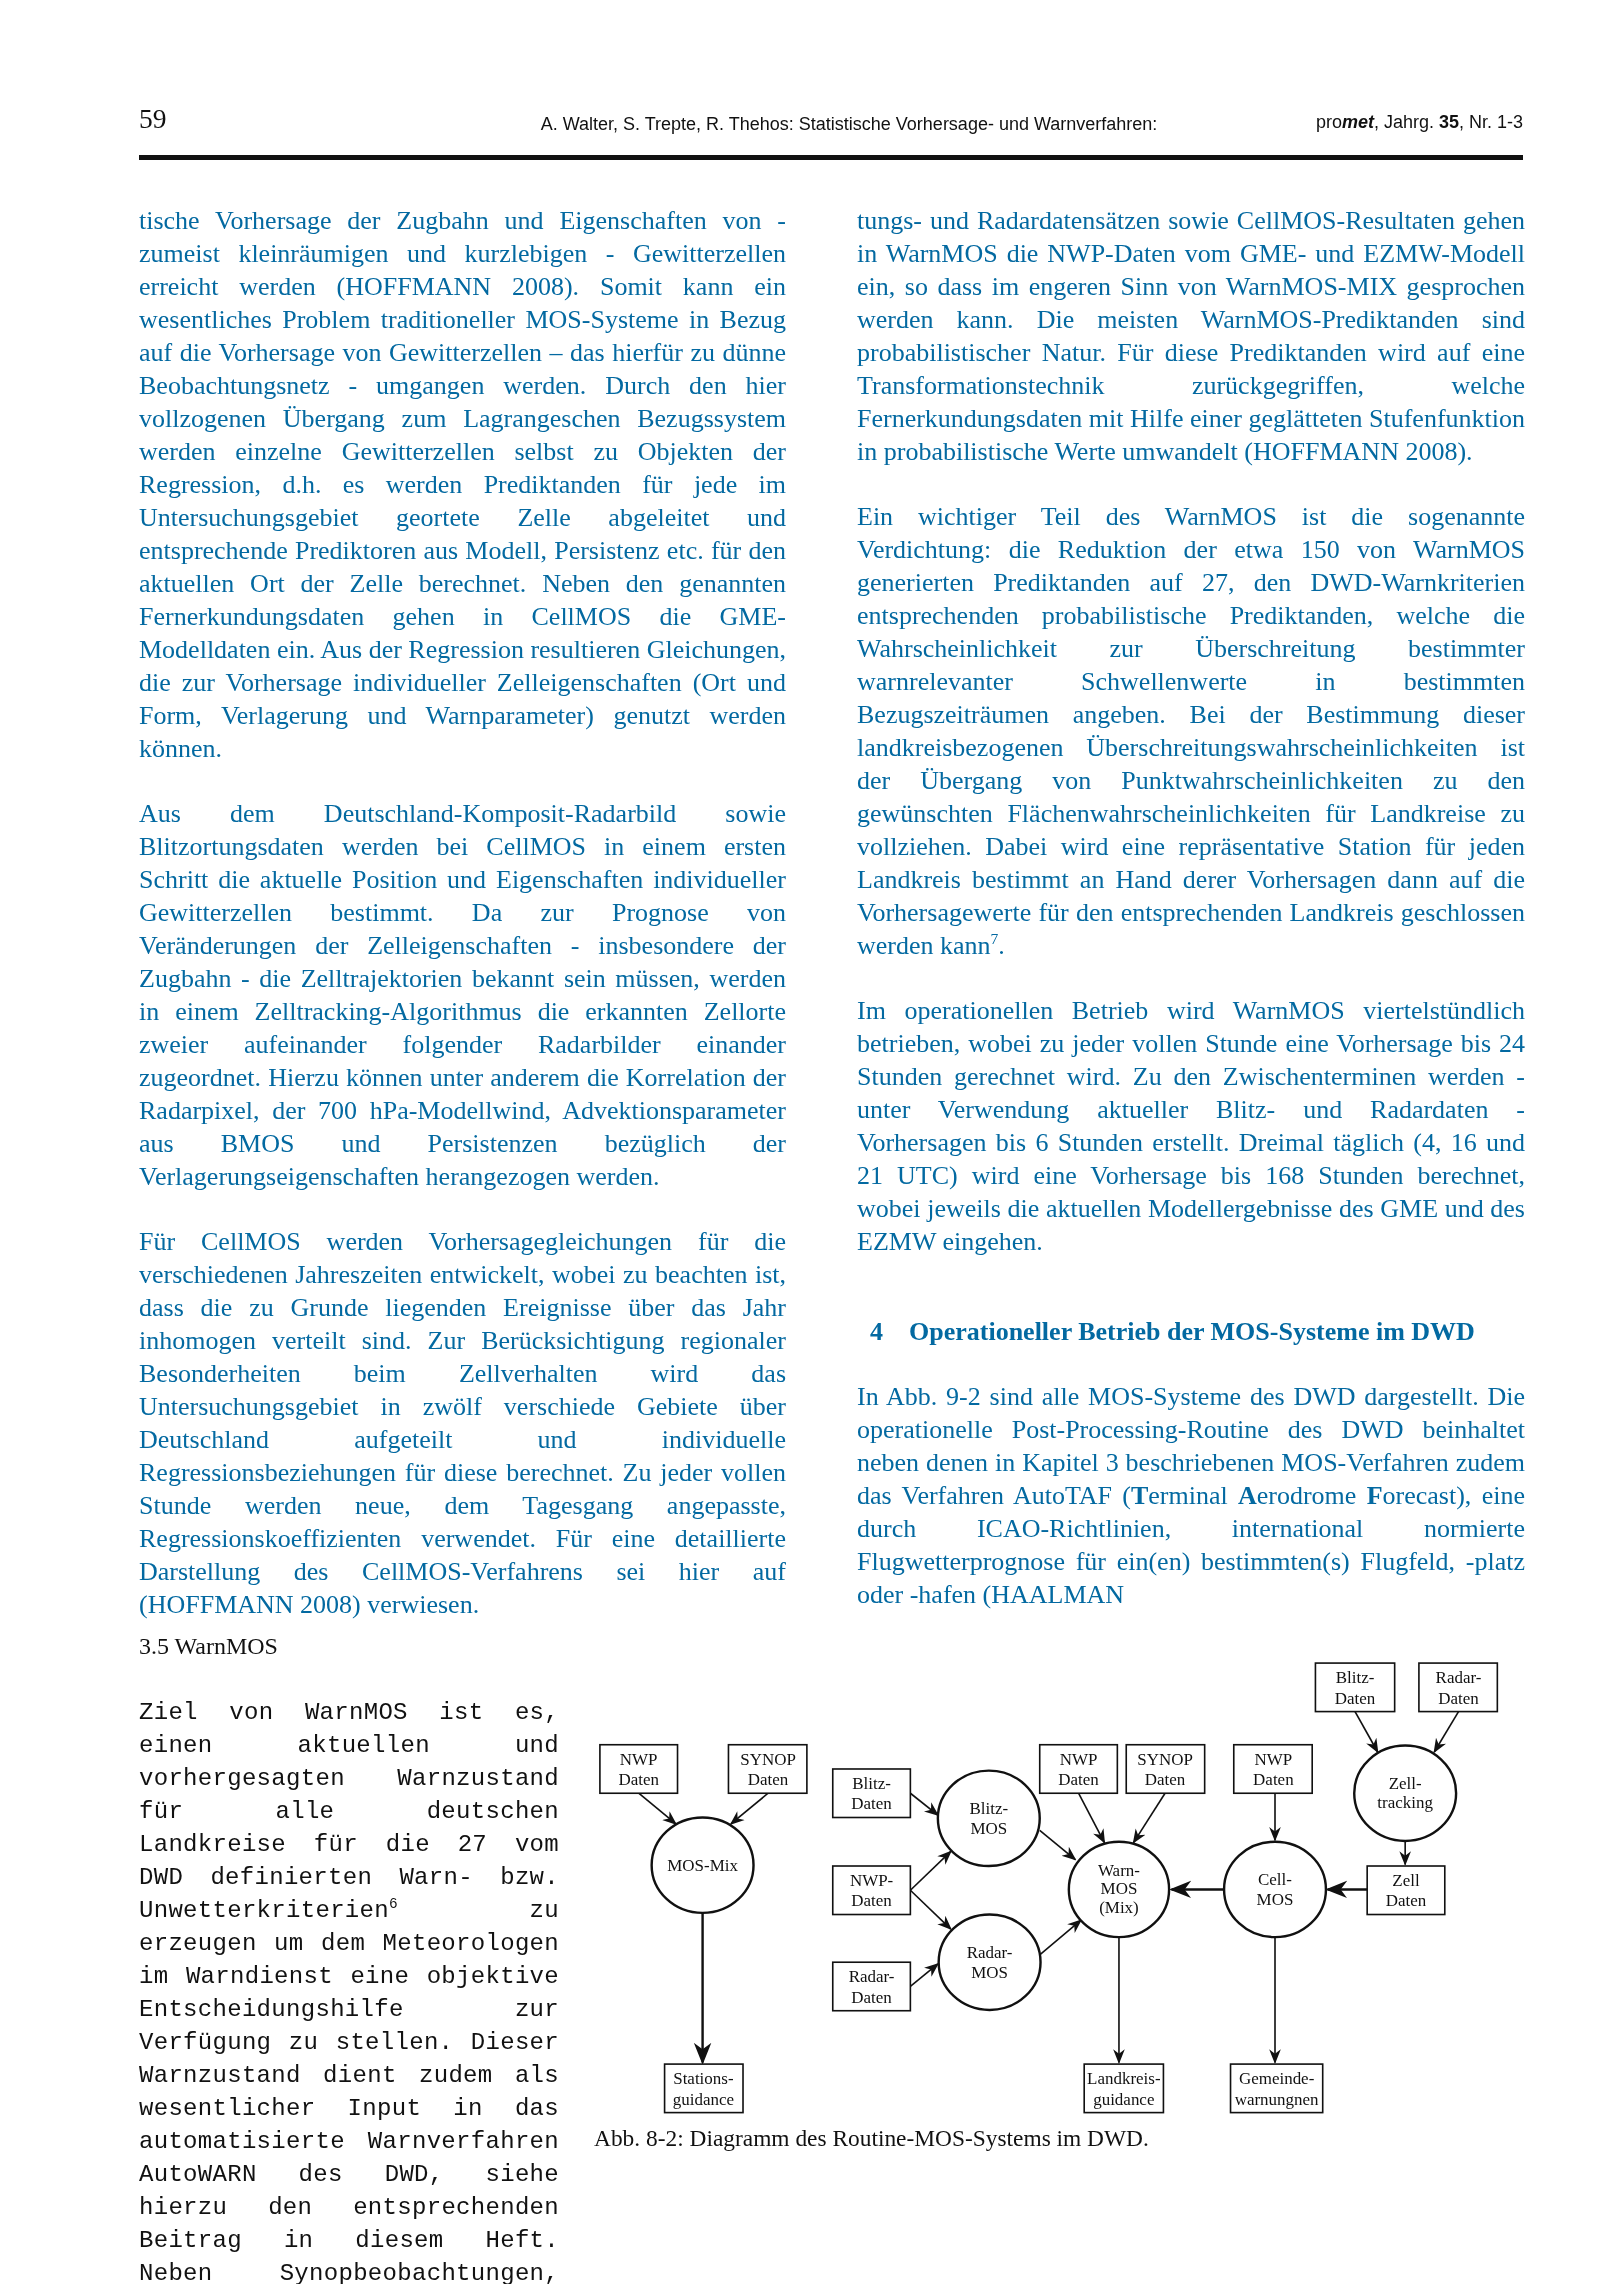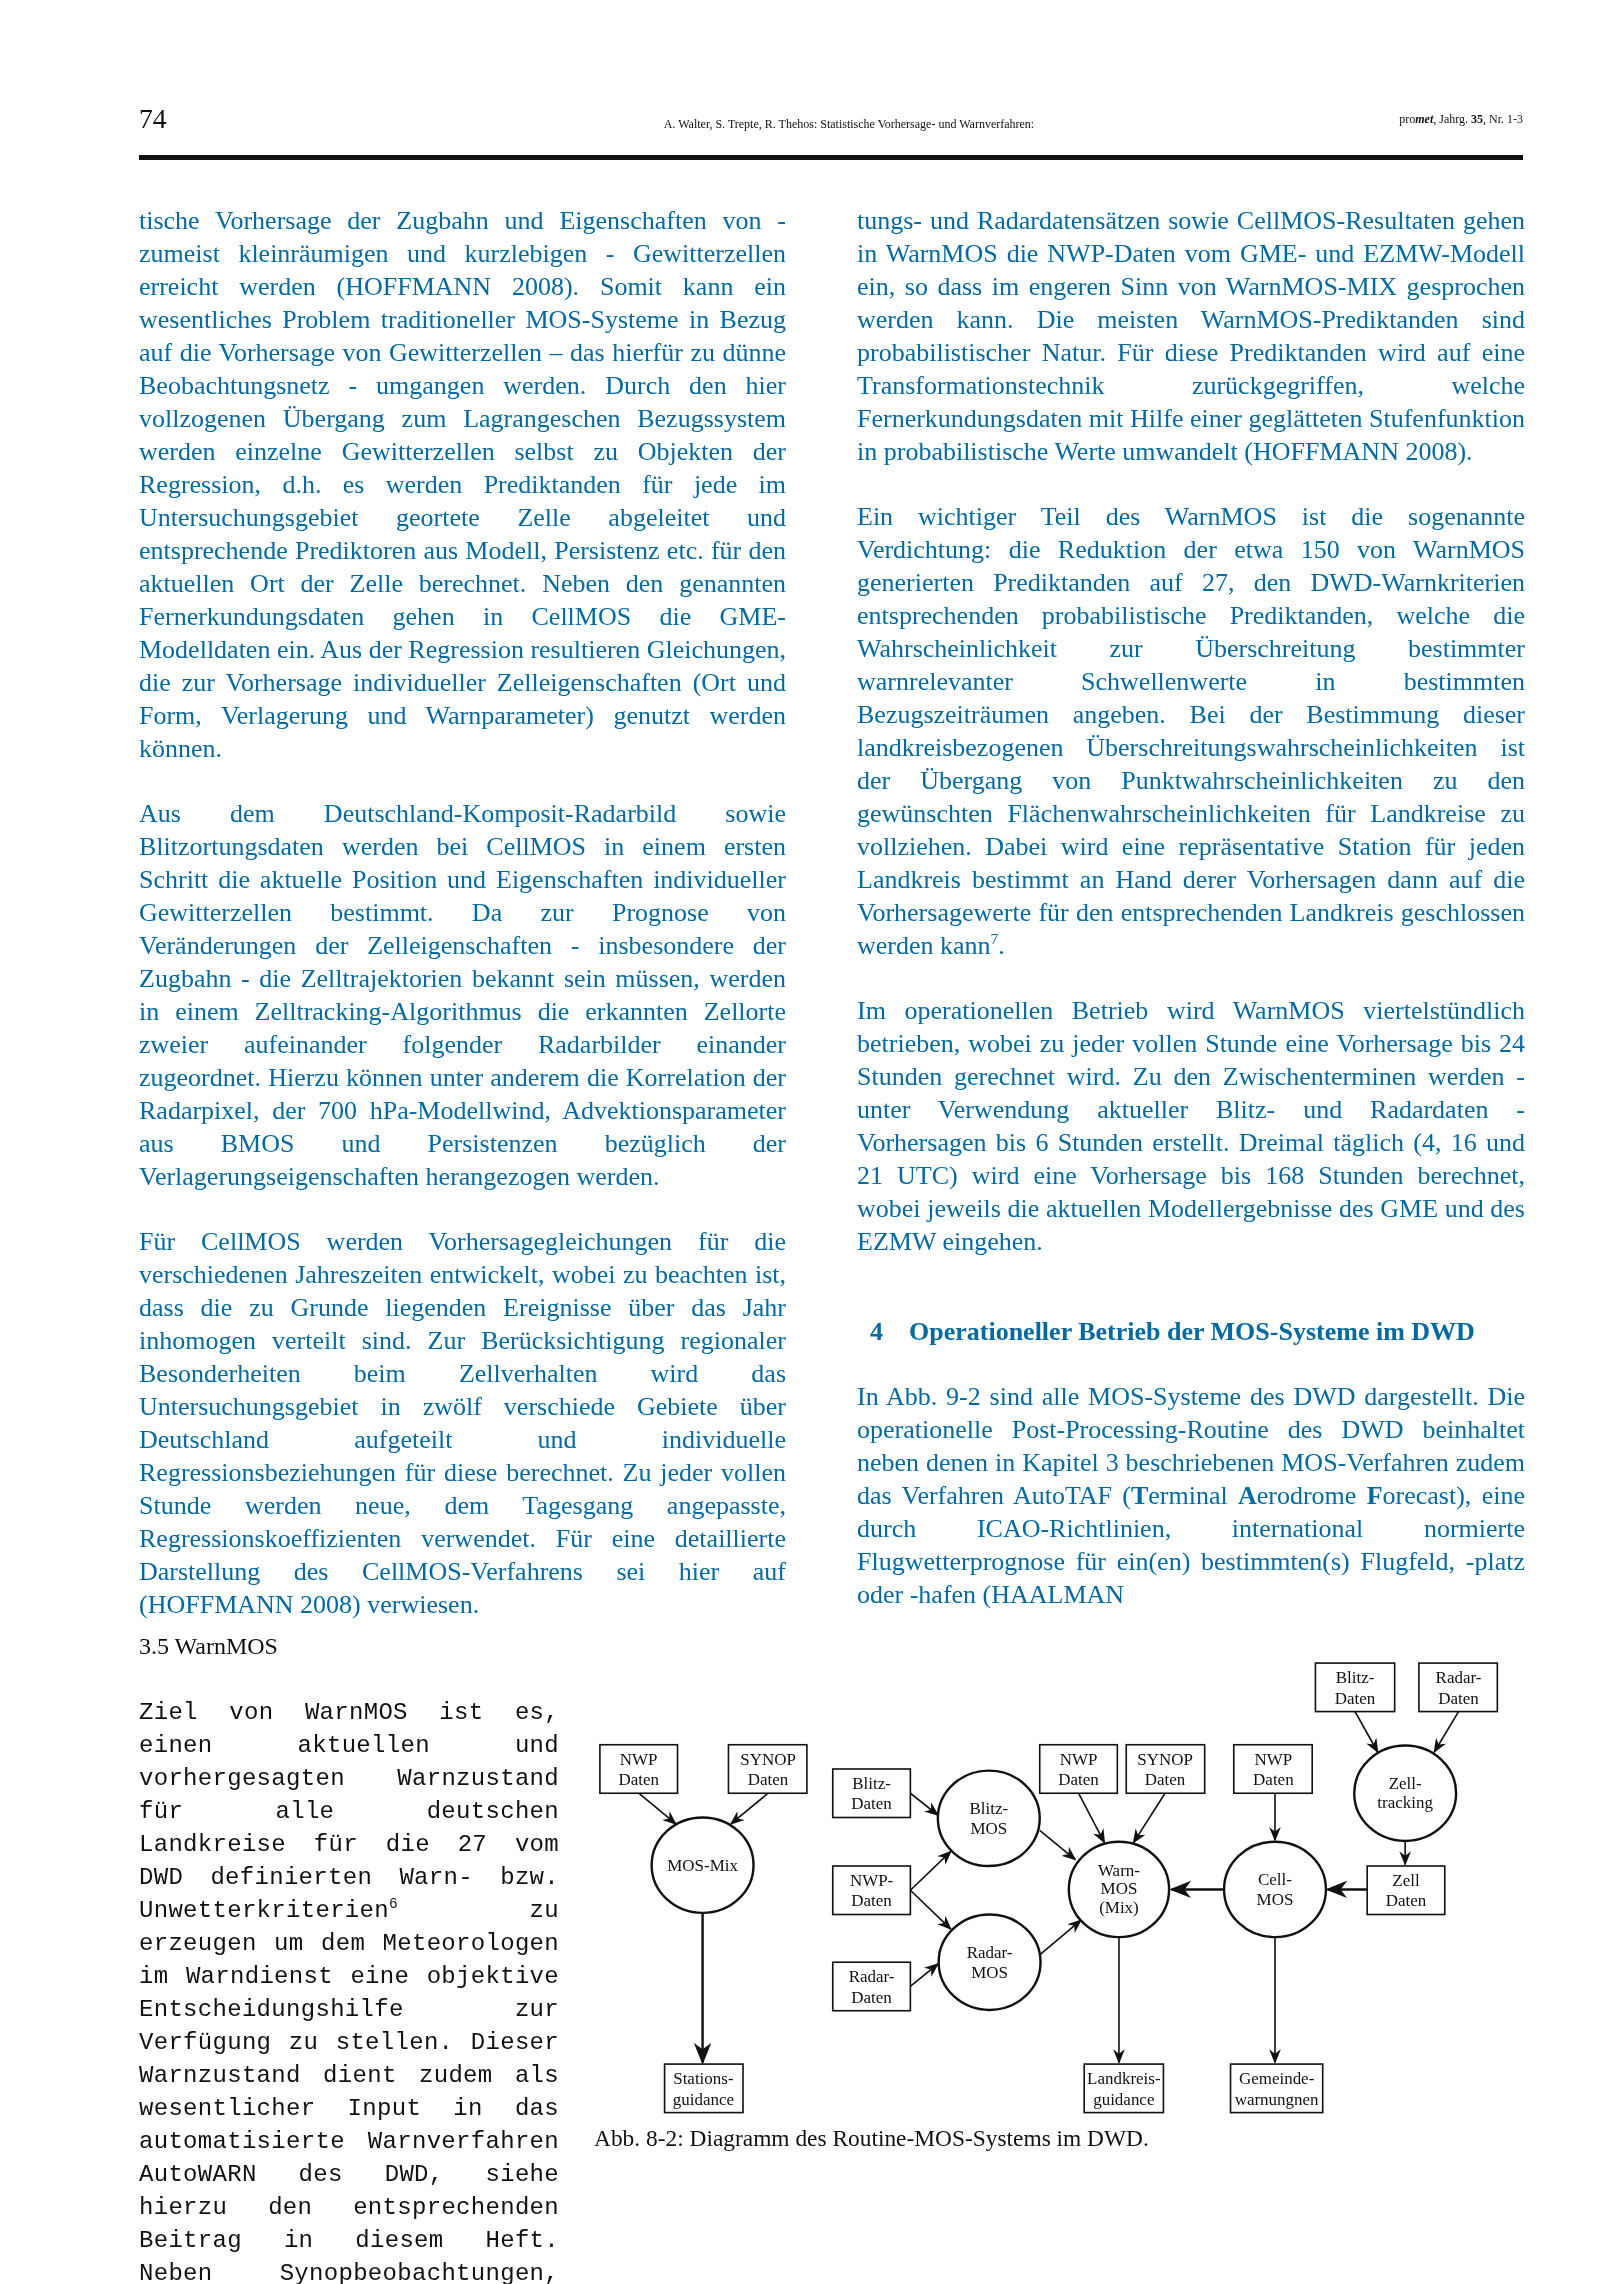--- a/index.html
+++ b/index.html
@@ -1,17 +1,17 @@
 <!DOCTYPE html>
 <html style="font-size:13px"><head>
 <meta charset="utf-8">
 <style>
   html, body { margin: 0; padding: 0; background: #ffffff; }
   body { width: 1617px; height: 2284px; position: relative; overflow: hidden; color: #111; }
-  .hdr { position: absolute; font-family: Liberation Serif, serif; font-size: 12px; color: #111; }
+  .hdr { position: absolute; font-family: Liberation Sans, sans-serif; font-size: 18px; color: #111; }
   .hdr-page { left: 139px; top: 103px; font-family: "Liberation Serif", serif; font-size: 27.5px; }
   .hdr-center { left: 485px; width: 728px; top: 112px; text-align: center; line-height: 24px; }
   .hdr-right { right: 94px; top: 112px; margin-left: 36px; }
   .hdr-right b { font-weight: bold; }
   .hdr-rule { position: absolute; left: 139px; right: 94px; top: 155px; height: 4.9px; background: #111; }
   .col { position: absolute; font-family: "Liberation Serif", serif; font-size: 26px; line-height: 33px; text-align: justify; color: #0369a1; }
   .col-left { left: 139px; width: 647px; top: 204px; }
   .col-right { left: 857px; width: 668px; top: 204px; }
   .para { margin: 0 0 32px 0; }
   .sec-heading { font-weight: bold; margin: 13px; }
@@ -22,21 +22,21 @@
   .diagram text { font-family: "Liberation Serif", serif; font-size: 21px; fill: #111; }
   .diagram .box { fill: #fff; stroke: #111; stroke-width: 2; }
   .diagram .node { fill: #fff; stroke: #111; stroke-width: 3; }
   .diagram .edge { stroke: #111; stroke-width: 2; fill: none; }
   .diagram .edge-thick { stroke: #111; stroke-width: 3; fill: none; }
   .caption { position: absolute; left: 594px; top: 2125px; font-family: "Liberation Serif", serif; font-size: 23.4px; color: #111; }
 </style>
 </head>
 <body>
 
-<div class="hdr hdr-page">74</div>
+<div class="hdr hdr-page">59</div>
 <div class="hdr hdr-center">
   <div>A. Walter, S. Trepte, R. Thehos: Statistische Vorhersage- und Warnverfahren:</div>
 </div>
 <div class="hdr hdr-right"><span>pro</span><b><i>met</i></b><span>, Jahrg. </span><b>35</b><span>, Nr. 1-3</span></div>
 <div class="hdr-rule"></div>
 
 <div class="col col-left">
   <p class="para">tische Vorhersage der Zugbahn und Eigenschaften von - zumeist kleinräumigen und kurzlebigen - Gewitterzellen erreicht werden (HOFFMANN 2008). Somit kann ein wesentliches Problem traditioneller MOS-Systeme in Bezug auf die Vorhersage von Gewitterzellen – das hierfür zu dünne Beobachtungsnetz - umgangen werden. Durch den hier vollzogenen Übergang zum Lagrangeschen Bezugssystem werden einzelne Gewitterzellen selbst zu Objekten der Regression, d.h. es werden Prediktanden für jede im Untersuchungsgebiet geortete Zelle abgeleitet und entsprechende Prediktoren aus Modell, Persistenz etc. für den aktuellen Ort der Zelle berechnet. Neben den genannten Fernerkundungsdaten gehen in CellMOS die GME-Modelldaten ein. Aus der Regression resultieren Gleichungen, die zur Vorhersage individueller Zelleigenschaften (Ort und Form, Verlagerung und Warnparameter) genutzt werden können.</p>
   <p class="para">Aus dem Deutschland-Komposit-Radarbild sowie Blitzortungsdaten werden bei CellMOS in einem ersten Schritt die aktuelle Position und Eigenschaften individueller Gewitterzellen bestimmt. Da zur Prognose von Veränderungen der Zelleigenschaften - insbesondere der Zugbahn - die Zelltrajektorien bekannt sein müssen, werden in einem Zelltracking-Algorithmus die erkannten Zellorte zweier aufeinander folgender Radarbilder einander zugeordnet. Hierzu können unter anderem die Korrelation der Radarpixel, der 700 hPa-Modellwind, Advektionsparameter aus BMOS und Persistenzen bezüglich der Verlagerungseigenschaften herangezogen werden.</p>
   <p class="para">Für CellMOS werden Vorhersagegleichungen für die verschiedenen Jahreszeiten entwickelt, wobei zu beachten ist, dass die zu Grunde liegenden Ereignisse über das Jahr inhomogen verteilt sind. Zur Berücksichtigung regionaler Besonderheiten beim Zellverhalten wird das Untersuchungsgebiet in zwölf verschiede Gebiete über Deutschland aufgeteilt und individuelle Regressionsbeziehungen für diese berechnet. Zu jeder vollen Stunde werden neue, dem Tagesgang angepasste, Regressionskoeffizienten verwendet. Für eine detaillierte Darstellung des CellMOS-Verfahrens sei hier auf (HOFFMANN 2008) verwiesen.</p>

